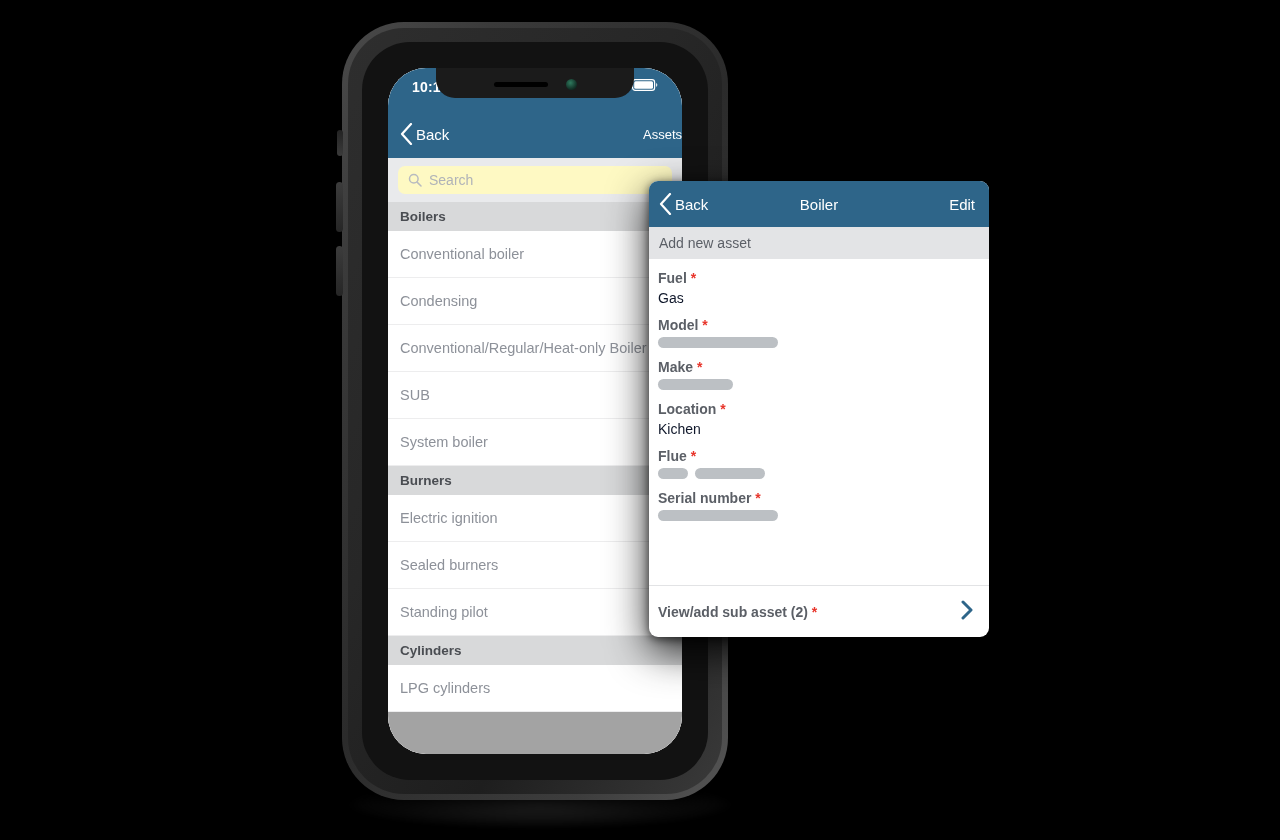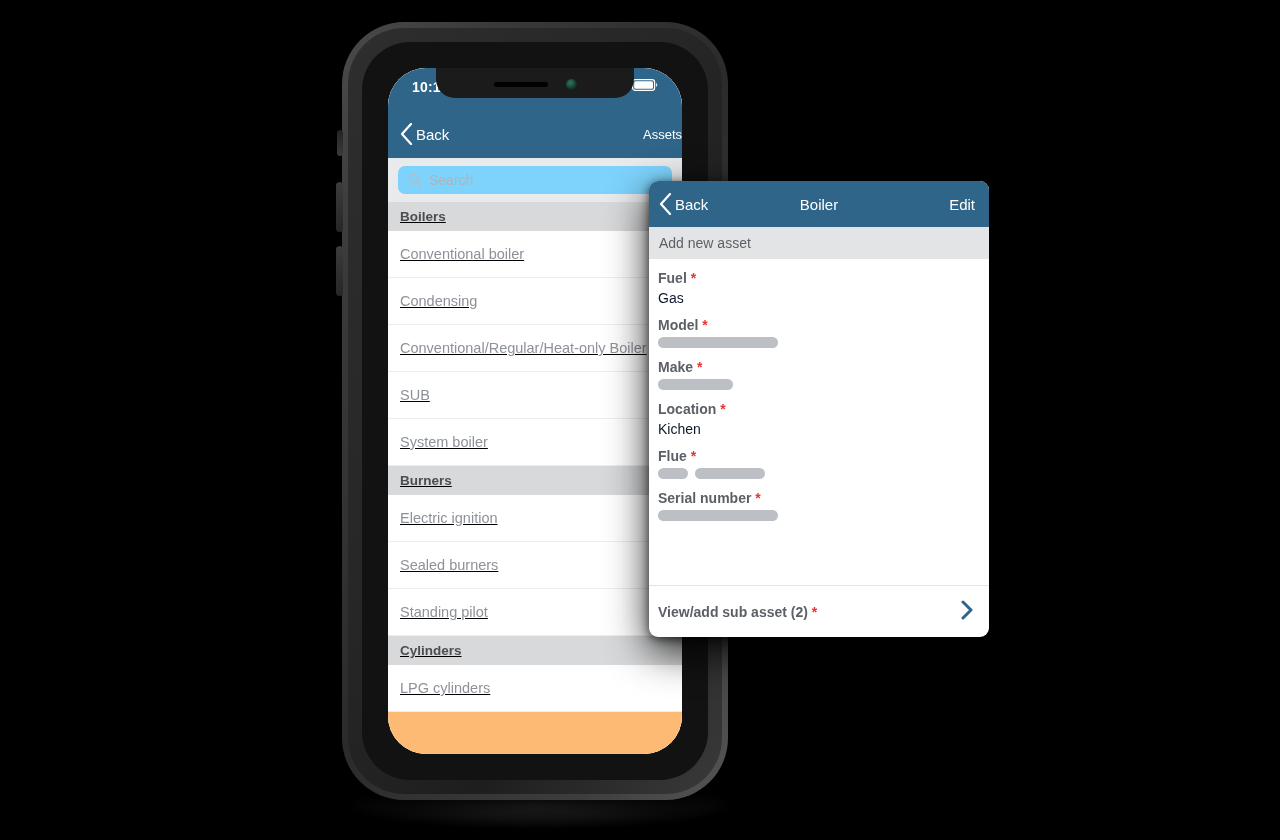--- a/index.html
+++ b/index.html
@@ -197,43 +197,42 @@
     pointer-events: none;
   }
 
   .search-wrap {
     background: #e9eaec;
     padding: 8px 10px;
     flex: 0 0 auto;
   }
   .search-box {
     height: 28px;
-    background: #7dd3fc;
+    background: #fef9c3;
     border-radius: 7px;
     display: flex;
     align-items: center;
     gap: 7px;
     padding: 0 10px;
   }
   .search-box input {
     border: 0;
     outline: 0;
     flex: 1;
     font-size: 14px;
     font-family: "Liberation Sans", sans-serif;
     color: #555;
     background: transparent;
   }
   .search-box input::placeholder { color: #b0b3b8; }
 
   .list {
     flex: 1;
     overflow: hidden;
-    background: #fdba74;
-    text-decoration: underline;
+    background: #a3a3a3;
   }
   .section-header {
     background: #d8d9da;
     color: #4a4d52;
     font-size: 13.5px;
     font-weight: bold;
     padding: 7px 12px;
   }
   .list-row {
     height: 47px;

